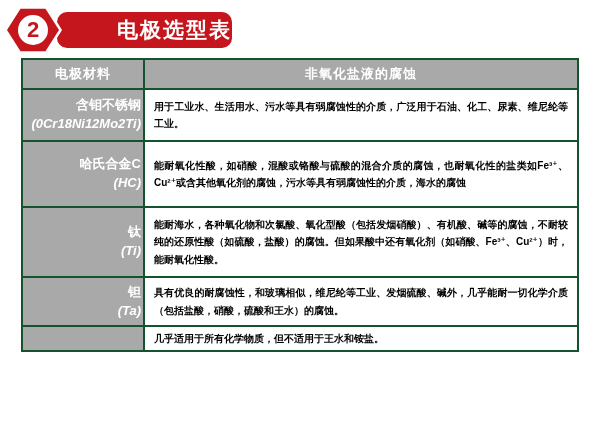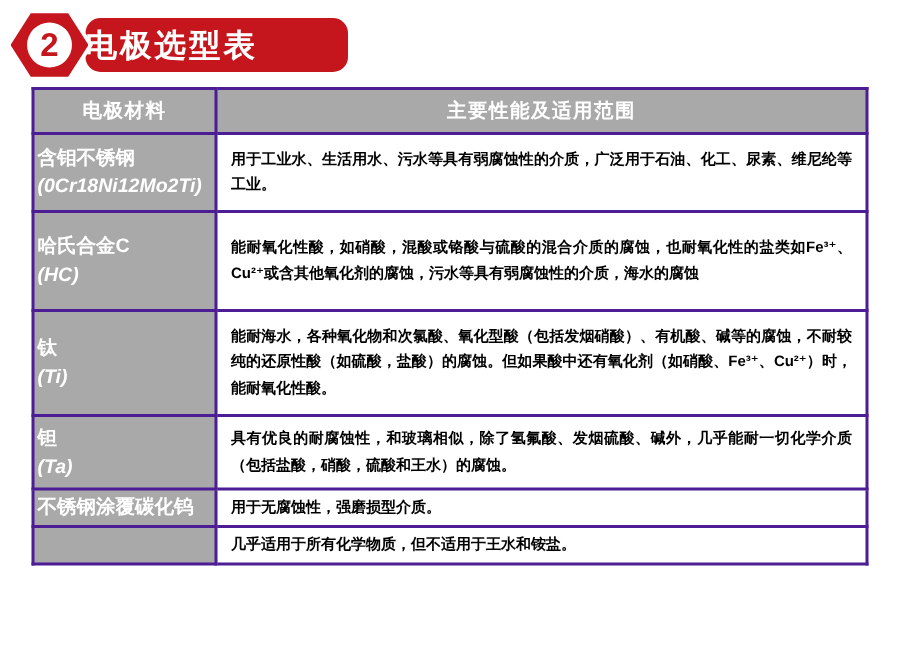--- a/index.html
+++ b/index.html
@@ -28,21 +28,21 @@
     top: 12px;
     width: 175px;
     height: 36px;
     background: #c4161c;
     border-radius: 10px;
     color: #ffffff;
     font-size: 21px;
     font-weight: bold;
     display: flex;
     align-items: center;
-    justify-content: flex-start;
+    justify-content: flex-end;
     letter-spacing: 2px;
     z-index: 1;
   }
   .hex-outer {
     position: absolute;
     left: 4px;
     top: 4px;
     width: 58px;
     height: 52px;
     background: #ffffff;
@@ -76,34 +76,34 @@
   }
   
   table.selector {
     border-collapse: collapse;
     table-layout: fixed;
     width: 556px;
     margin: 0 auto;
   }
   table.selector th,
   table.selector td {
-    border: 2px solid #4c1d95;
+    border: 2px solid #14532d;
   }
   table.selector th {
     background: #a9a9a9;
     color: #ffffff;
     font-size: 13px;
     font-weight: bold;
     padding: 5px 2px;
     letter-spacing: 1px;
   }
   td.mat {
     background: #a9a9a9;
     color: #ffffff;
-    text-align: left;
+    text-align: right;
     vertical-align: middle;
     font-size: 13px;
     font-weight: bold;
     padding: 2px;
     line-height: 1.45;
   }
   td.mat .sub:empty { display: none; }
   td.mat .sub { display: block; font-style: italic; }
   td.mat .nm { display: block; }
   td.desc {
@@ -141,21 +141,21 @@
   </div>
 
   <table class="selector">
     <colgroup>
       <col style="width:122px">
       <col style="width:434px">
     </colgroup>
     <thead>
       <tr>
         <th>电极材料</th>
-        <th>主要性能及适用范围</th>
+        <th>非氧化盐液的腐蚀</th>
       </tr>
     </thead>
     <tbody>
       <tr class="r1">
         <td class="mat">
           <span class="nm">含钼不锈钢</span>
           <span class="sub">(0Cr18Ni12Mo2Ti)</span>
         </td>
         <td class="desc">用于工业水、生活用水、污水等具有弱腐蚀性的介质，广泛用于石油、化工、尿素、维尼纶等工业。</td>
       </tr>
@@ -171,28 +171,21 @@
           <span class="nm">钛</span>
           <span class="sub">(Ti)</span>
         </td>
         <td class="desc">能耐海水，各种氧化物和次氯酸、氧化型酸（包括发烟硝酸）、有机酸、碱等的腐蚀，不耐较纯的还原性酸（如硫酸，盐酸）的腐蚀。但如果酸中还有氧化剂（如硝酸、Fe³⁺、Cu²⁺）时，能耐氧化性酸。</td>
       </tr>
       <tr class="r5">
         <td class="mat">
           <span class="nm">钽</span>
           <span class="sub">(Ta)</span>
         </td>
-        <td class="desc">具有优良的耐腐蚀性，和玻璃相似，除了氢氟酸、发烟硫酸、碱外，几乎能耐一切化学介质（包括盐酸，硝酸，硫酸和王水）的腐蚀。</td>
-      </tr>
-      <tr class="r6">
-        <td class="mat">
-          <span class="nm">不锈钢涂覆碳化钨</span>
-
-        </td>
-        <td class="desc">用于无腐蚀性，强磨损型介质。</td>
+        <td class="desc">具有优良的耐腐蚀性，和玻璃相似，维尼纶等工业、发烟硫酸、碱外，几乎能耐一切化学介质（包括盐酸，硝酸，硫酸和王水）的腐蚀。</td>
       </tr>
       <tr class="r7">
         <td class="mat">
           
           
         </td>
         <td class="desc">几乎适用于所有化学物质，但不适用于王水和铵盐。</td>
       </tr>
     </tbody>
   </table>

